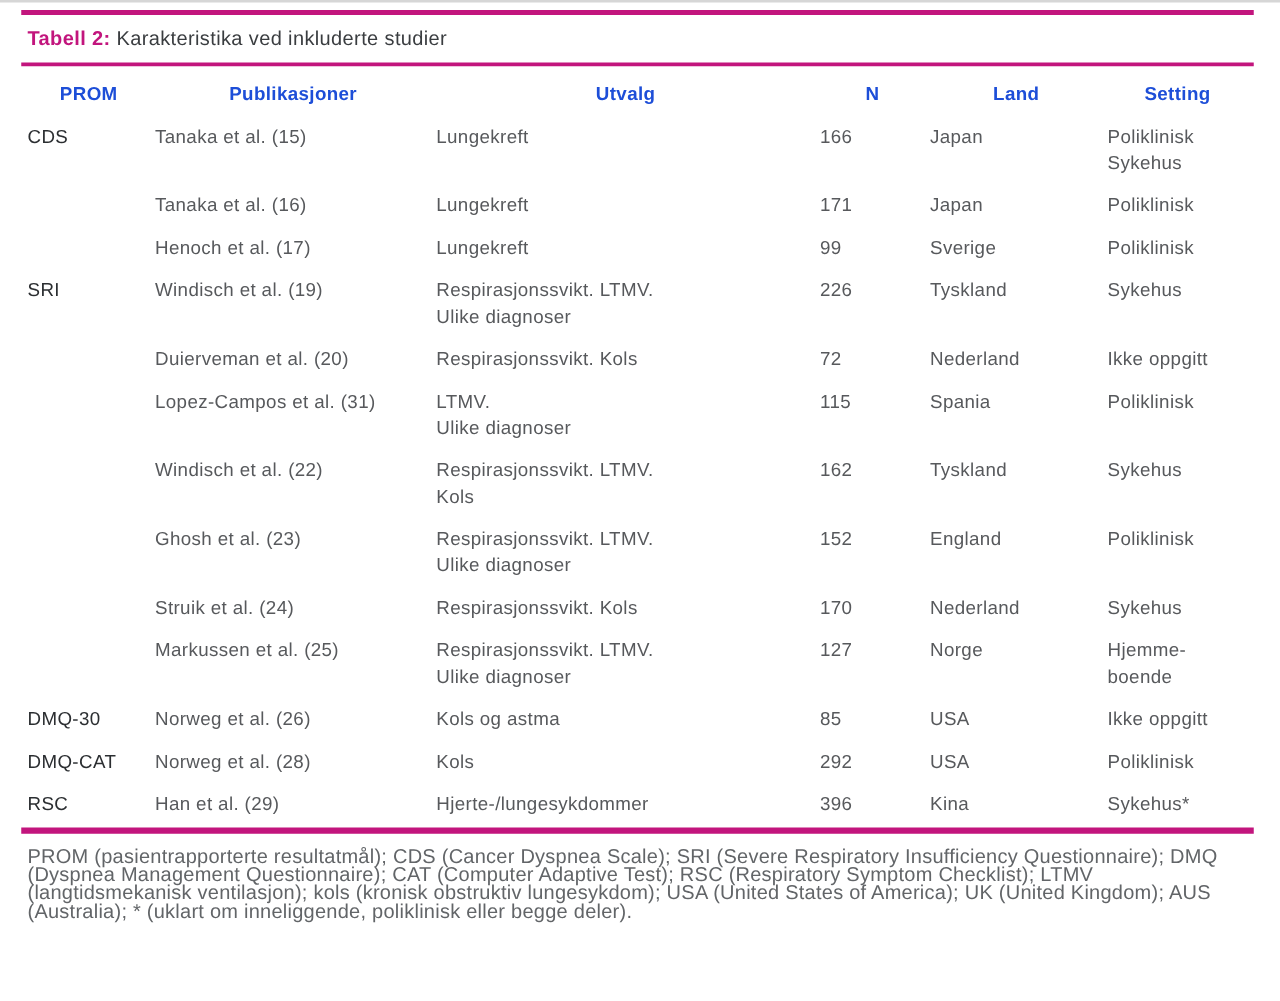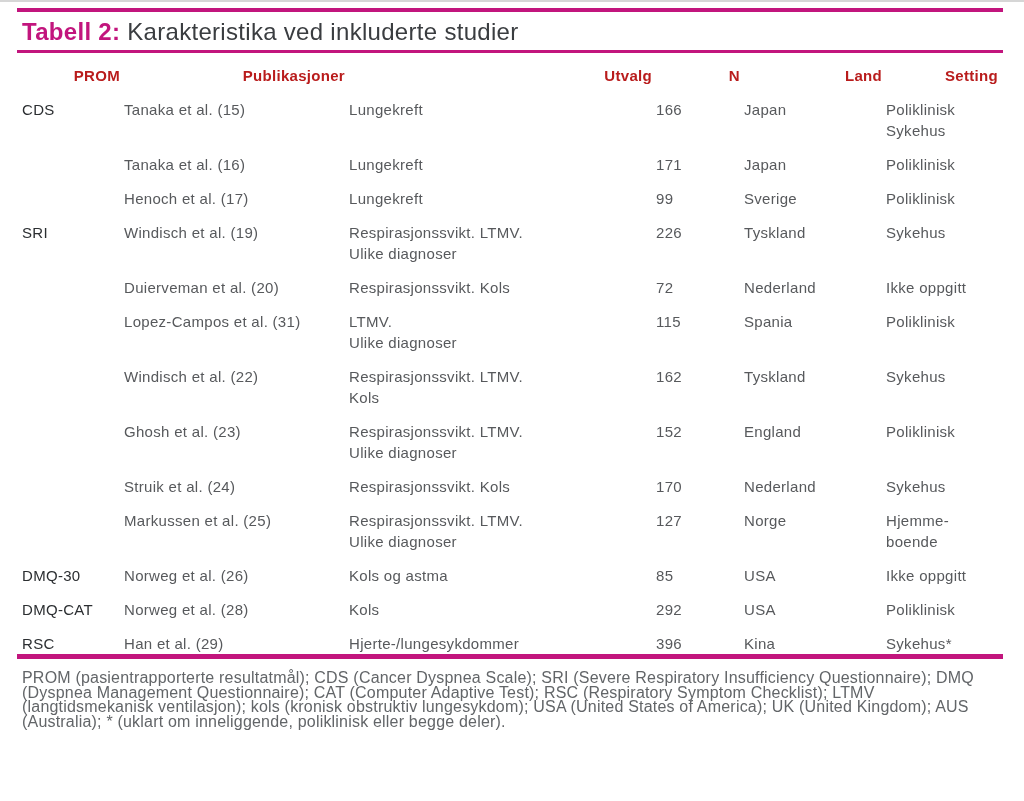--- a/index.html
+++ b/index.html
@@ -33,60 +33,60 @@
   .rule {
     width: 986px;
     border: none;
     margin: 0;
   }
   .rule-top    { height: 4px; background: #c2157d; }
   .rule-mid    { height: 3px; background: #c2157d; }
   .rule-bottom { height: 5px; background: #c2157d; }
   .title-row {
     padding: 7px 0 6px 5px;
-    font-size: 24px;
+    font-size: 16px;
     line-height: 25px;
     letter-spacing: 0.3px;
     color: #3a3d40;
   }
   .title-label {
     color: #c2157d;
     font-weight: bold;
   }
   table.studies {
     table-layout: fixed;
     border-collapse: collapse;
     width: 980px;
     margin-left: 5px;
   }
   table.studies th {
-    text-align: right;
+    text-align: center;
     vertical-align: top;
     font-size: 15px;
     font-weight: bold;
-    color: #b91c1c;
+    color: #1d4ed8;
     letter-spacing: 0.3px;
     padding: 12px 4px 13px 0;
     line-height: 21px;
   }
   table.studies td {
     text-align: left;
     vertical-align: top;
     font-size: 15px;
     color: #57595c;
     letter-spacing: 0.3px;
     line-height: 21px;
     padding: 0 4px 13px 0;
     white-space: pre-line;
   }
   table.studies td.prom {
     font-weight: normal;
     color: #2b2e31;
   }
-  tr.last td { padding-bottom: 0; }
+  tr.last td { padding-bottom: 8px; }
   .footnote {
     margin: 12px 0 0 5px;
     width: 972px;
     font-size: 16px;
     line-height: 14.5px;
     letter-spacing: 0.2px;
     color: #626568;
   }
 </style>
 </head>

